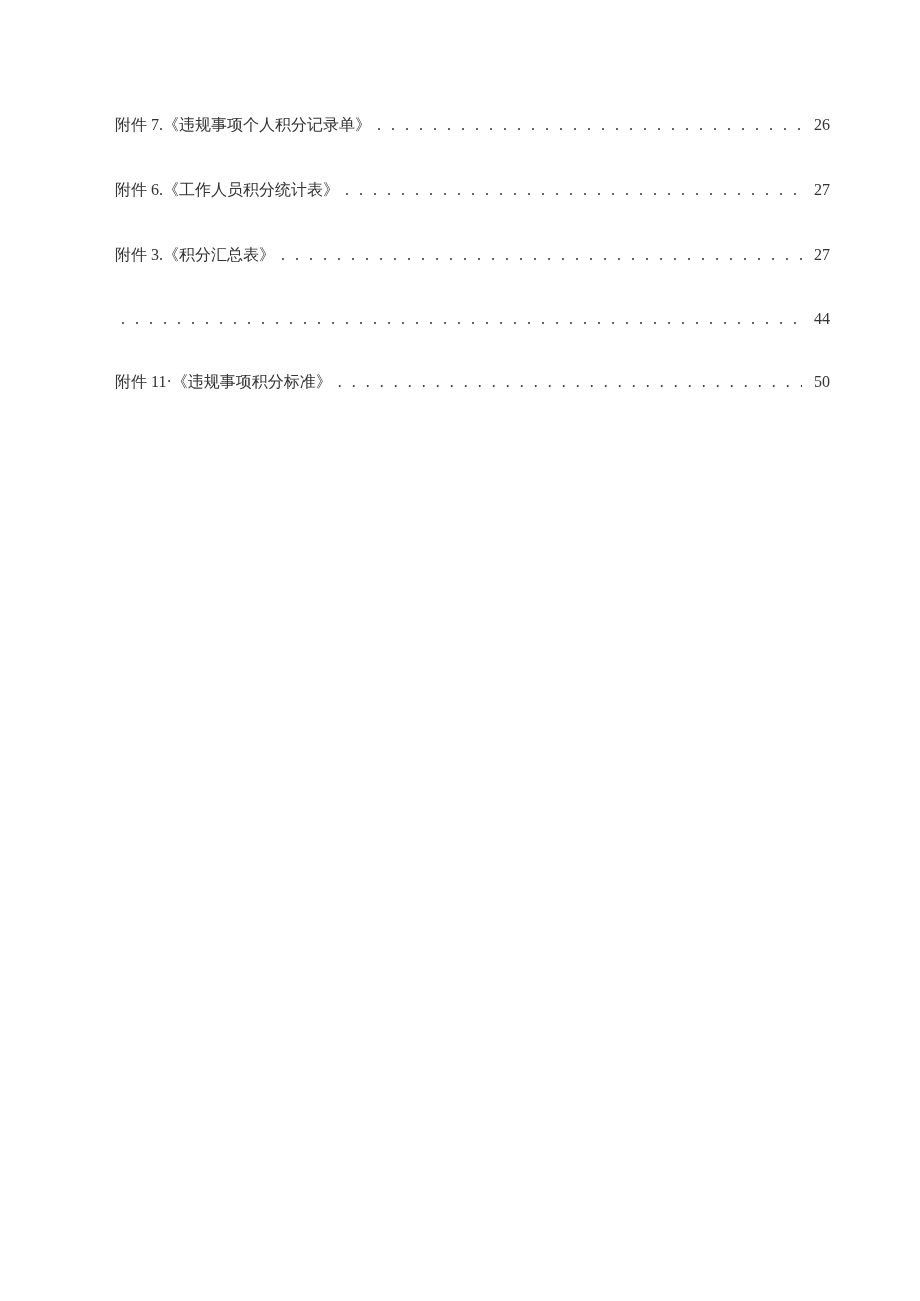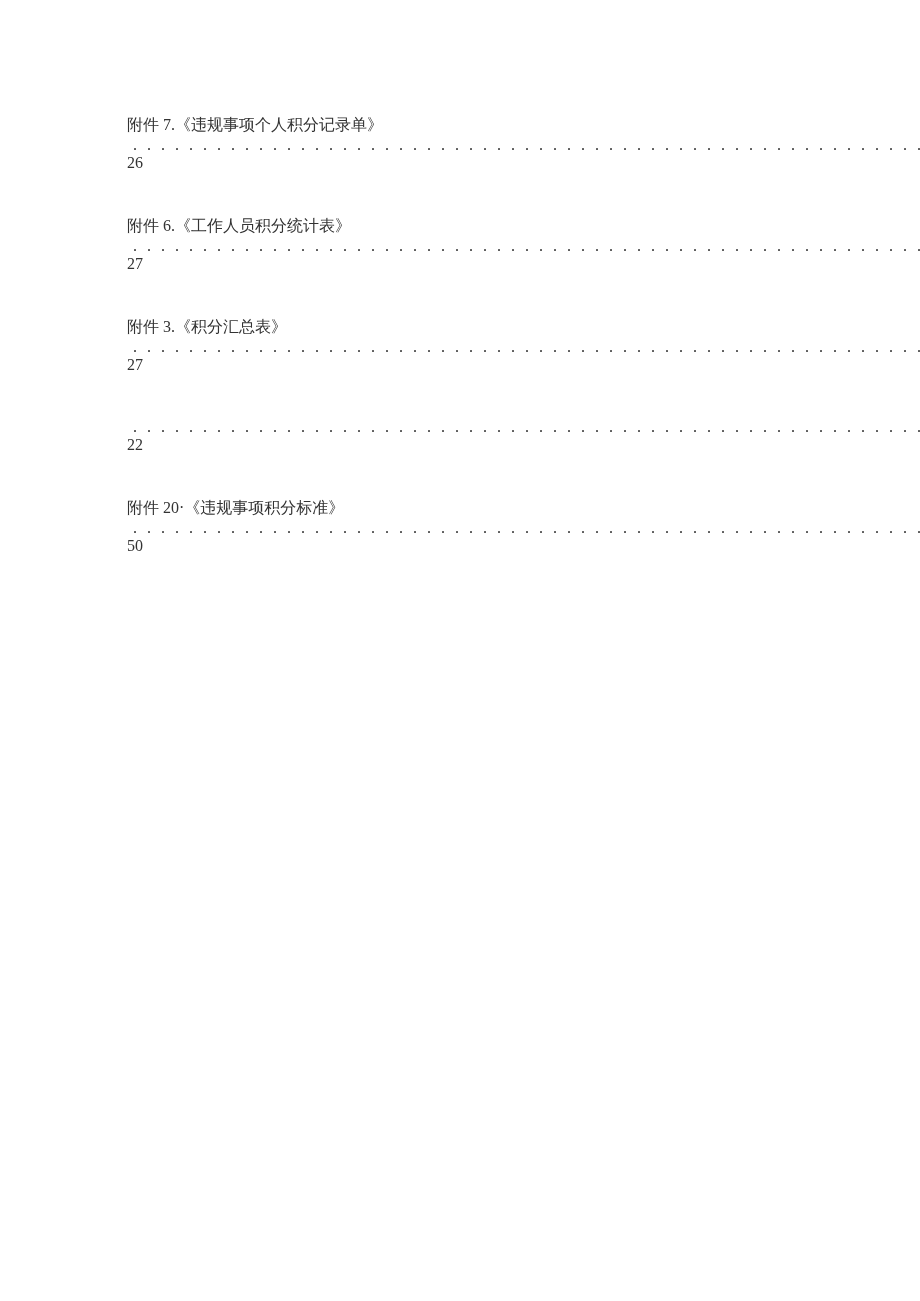--- a/index.html
+++ b/index.html
@@ -1,19 +1,18 @@
 <!DOCTYPE html>
 <html><head>
   <meta charset="utf-8">
   <style>
     * {
       margin: 0;
       padding: 0;
       box-sizing: border-box;
-      flex-direction: column;
     }
     body {
       width: 920px;
       height: 1301px;
       background: #ffffff;
       font-family: "SimSun", "宋体", serif;
       padding: 115px 90px 0 115px;
     }
     .toc-entry {
       display: flex;
@@ -58,20 +57,20 @@
 </div>
 
 <div class="toc-entry">
   <span class="toc-label">附件 3.《积分汇总表》</span>
   <span class="toc-dots"></span>
   <span class="toc-page">27</span>
 </div>
 
 <div class="toc-entry">
   <span class="toc-dots"></span>
-  <span class="toc-page">22</span>
+  <span class="toc-page">44</span>
 </div>
 
 <div class="toc-entry">
-  <span class="toc-label">附件 20·《违规事项积分标准》</span>
+  <span class="toc-label">附件 11·《违规事项积分标准》</span>
   <span class="toc-dots"></span>
   <span class="toc-page">50</span>
 </div>
 
 </body></html>

